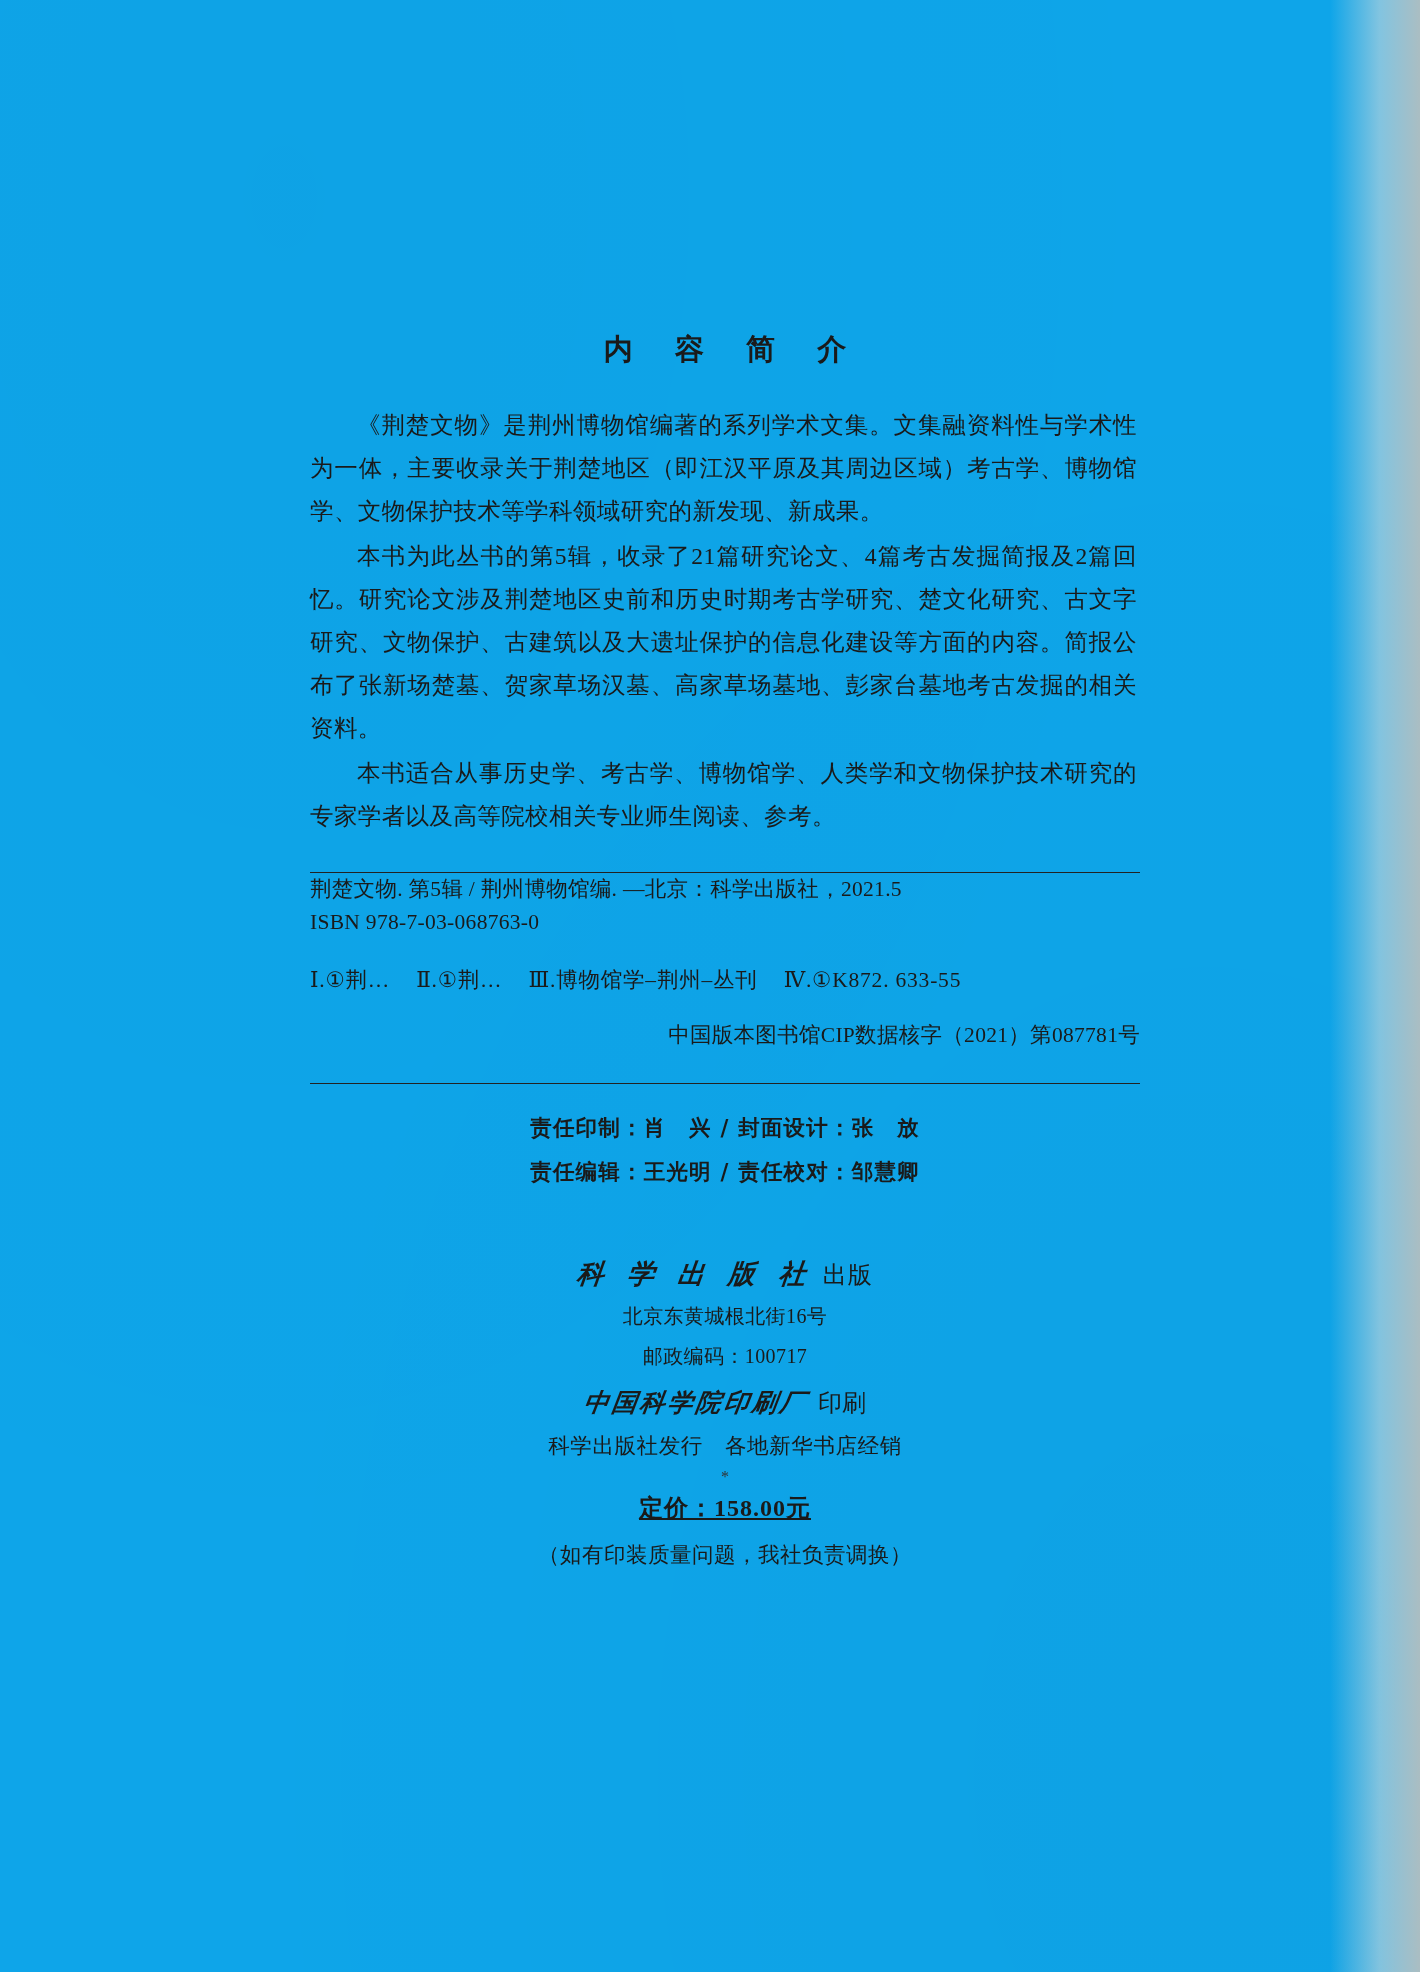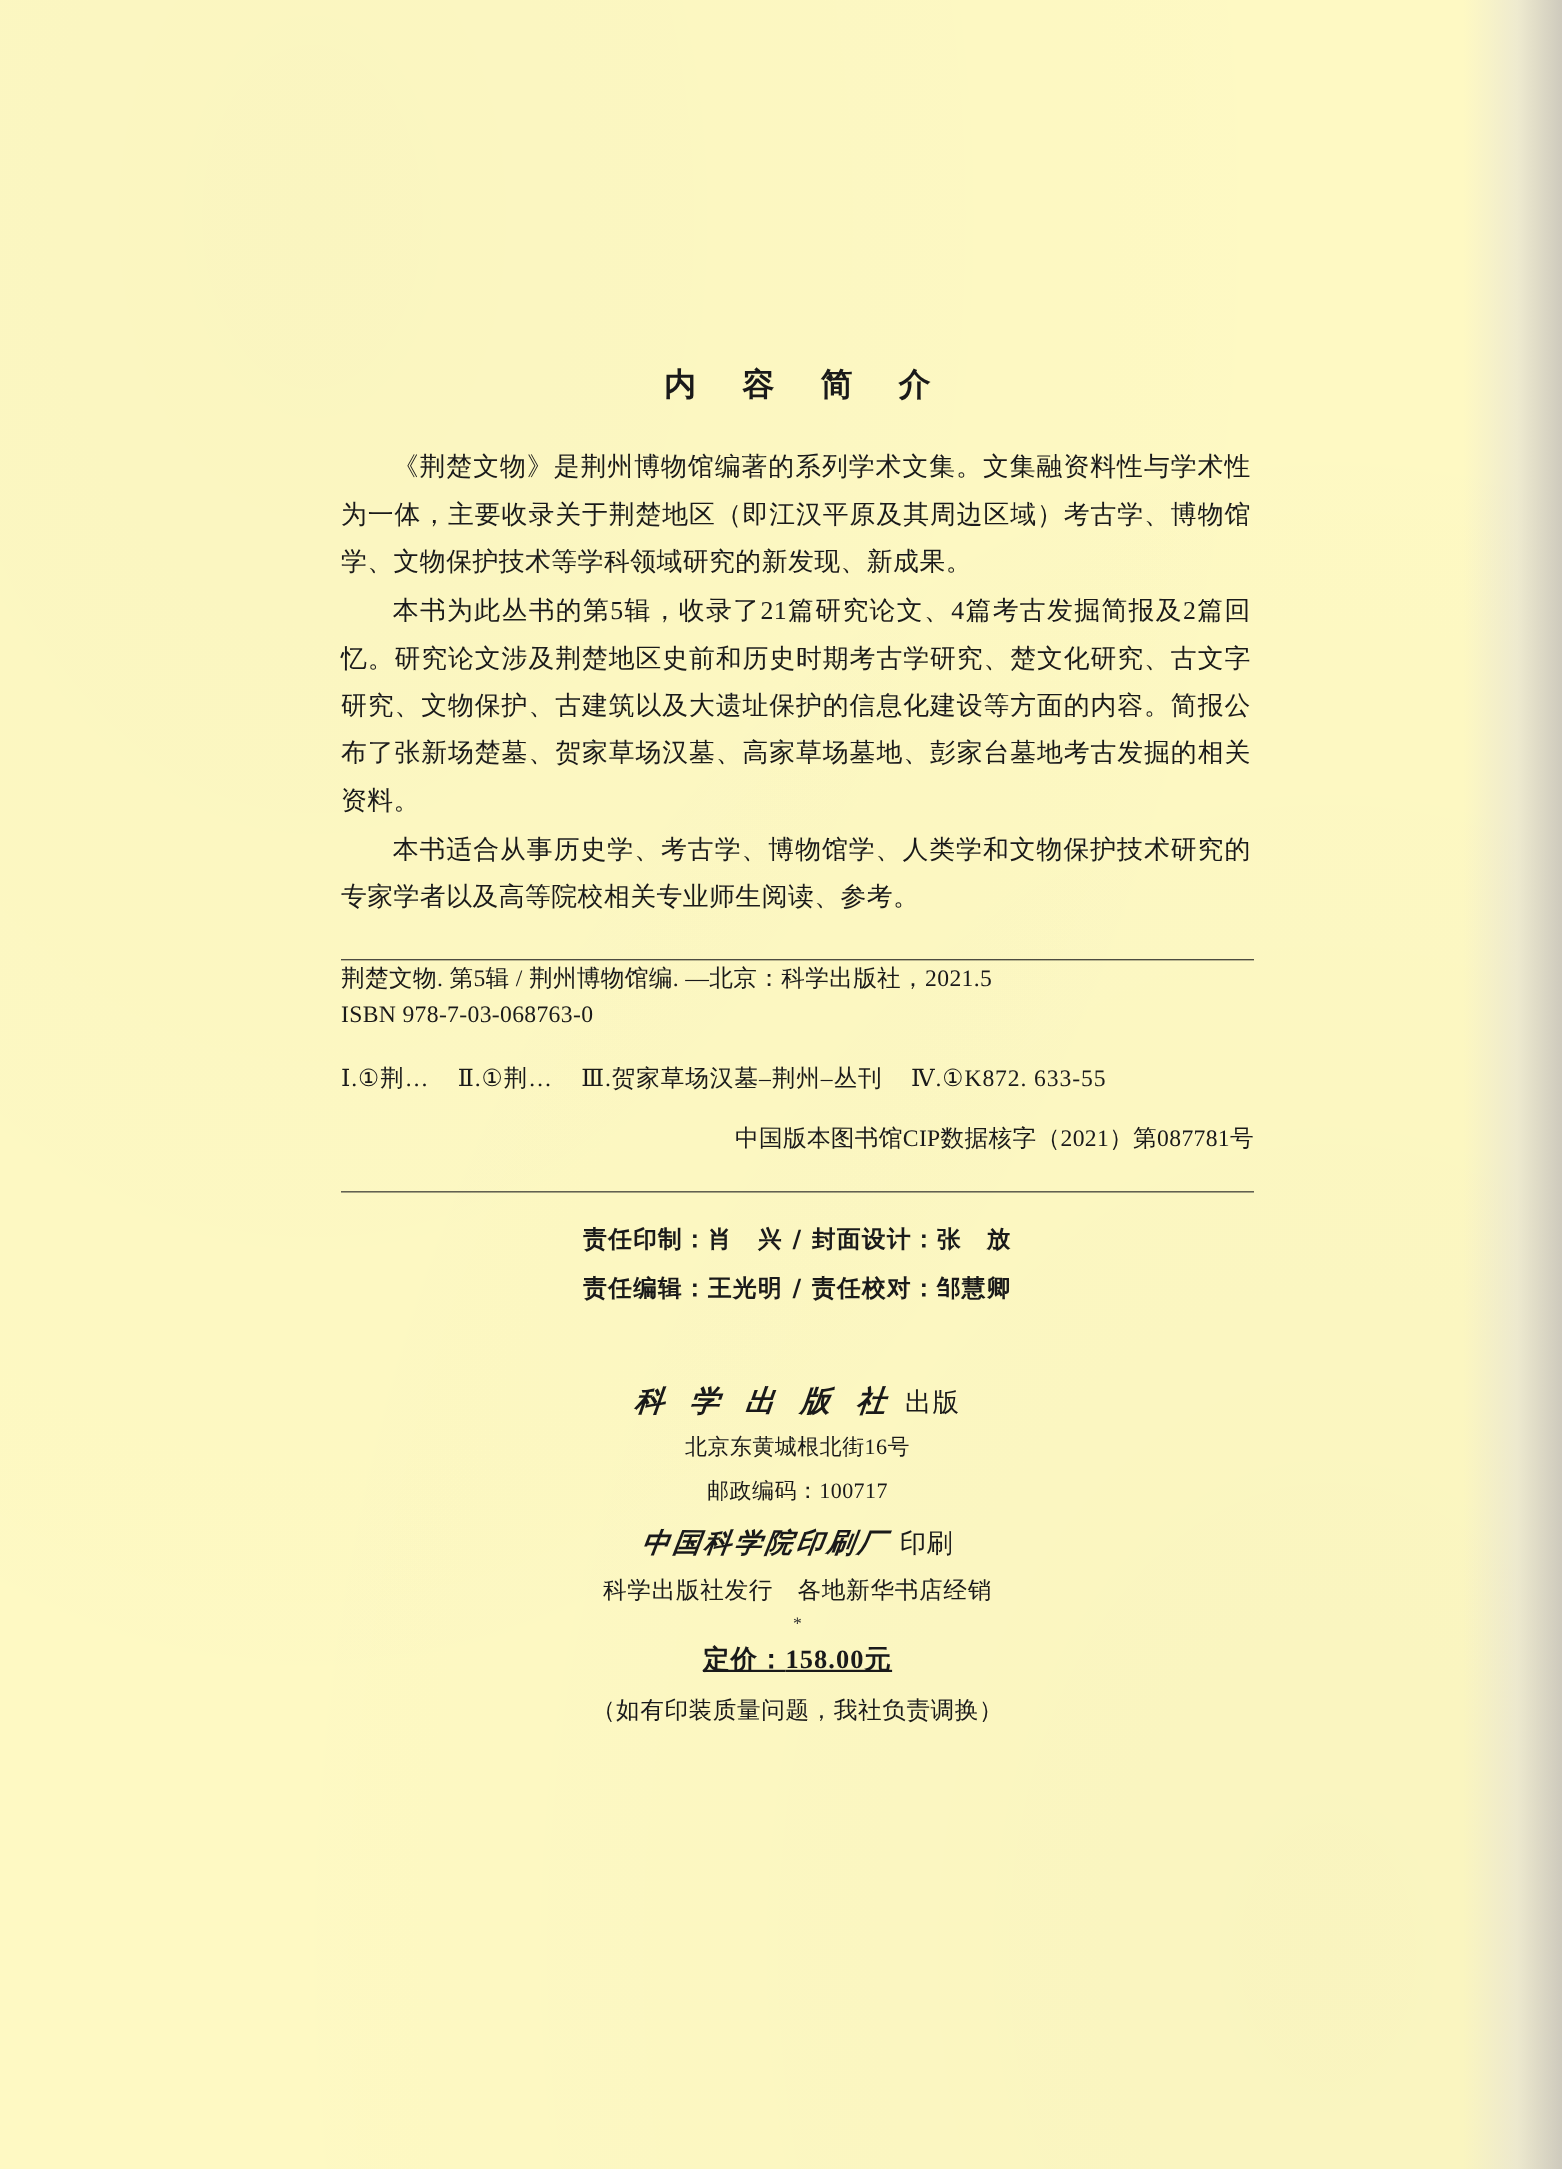--- a/index.html
+++ b/index.html
@@ -12,21 +12,21 @@
     height: 1972px;
     position: relative;
     font-family: "Liberation Serif", "DejaVu Serif", serif;
     color: #1a1a1a;
     overflow: hidden;
   }
   
   .scan {
     position: absolute;
     inset: 0;
-    background: #fef9c3;
+    background: #0ea5e9;
   }
   .scan::after {
     content: "";
     position: absolute;
     top: 0;
     right: 0;
     width: 90px;
     height: 100%;
     background: linear-gradient(to right, rgba(255,255,255,0) 0%, rgba(225,222,217,0.55) 55%, rgba(198,194,188,0.85) 100%);
     pointer-events: none;
@@ -204,21 +204,21 @@
     <p class="body-para">本书为此丛书的第5辑，收录了21篇研究论文、4篇考古发掘简报及2篇回忆。研究论文涉及荆楚地区史前和历史时期考古学研究、楚文化研究、古文字研究、文物保护、古建筑以及大遗址保护的信息化建设等方面的内容。简报公布了张新场楚墓、贺家草场汉墓、高家草场墓地、彭家台墓地考古发掘的相关资料。</p>
     <p class="body-para">本书适合从事历史学、考古学、博物馆学、人类学和文物保护技术研究的专家学者以及高等院校相关专业师生阅读、参考。</p>
 
     <hr class="rule">
 
 
     <p class="cip-line">荆楚文物. 第5辑 / 荆州博物馆编. —北京：科学出版社，2021.5</p>
     <p class="cip-line">ISBN 978-7-03-068763-0</p>
 
     <p class="cip-class">
-      <span class="nowrap">Ⅰ.①荆…</span><span class="gap"></span><span class="nowrap">Ⅱ.①荆…</span><span class="gap"></span><span class="nowrap">Ⅲ.贺家草场汉墓–荆州–丛刊</span><span class="gap"></span><span class="nowrap">Ⅳ.①K872. 633-55</span>
+      <span class="nowrap">Ⅰ.①荆…</span><span class="gap"></span><span class="nowrap">Ⅱ.①荆…</span><span class="gap"></span><span class="nowrap">Ⅲ.博物馆学–荆州–丛刊</span><span class="gap"></span><span class="nowrap">Ⅳ.①K872. 633-55</span>
     </p>
 
     <p class="cip-核字">中国版本图书馆CIP数据核字（2021）第087781号</p>
 
     <hr class="rule">
 
     <div class="credits">
       <div>责任印制：肖　兴 / 封面设计：张　放</div>
       <div>责任编辑：王光明 / 责任校对：邹慧卿</div>
     </div>

